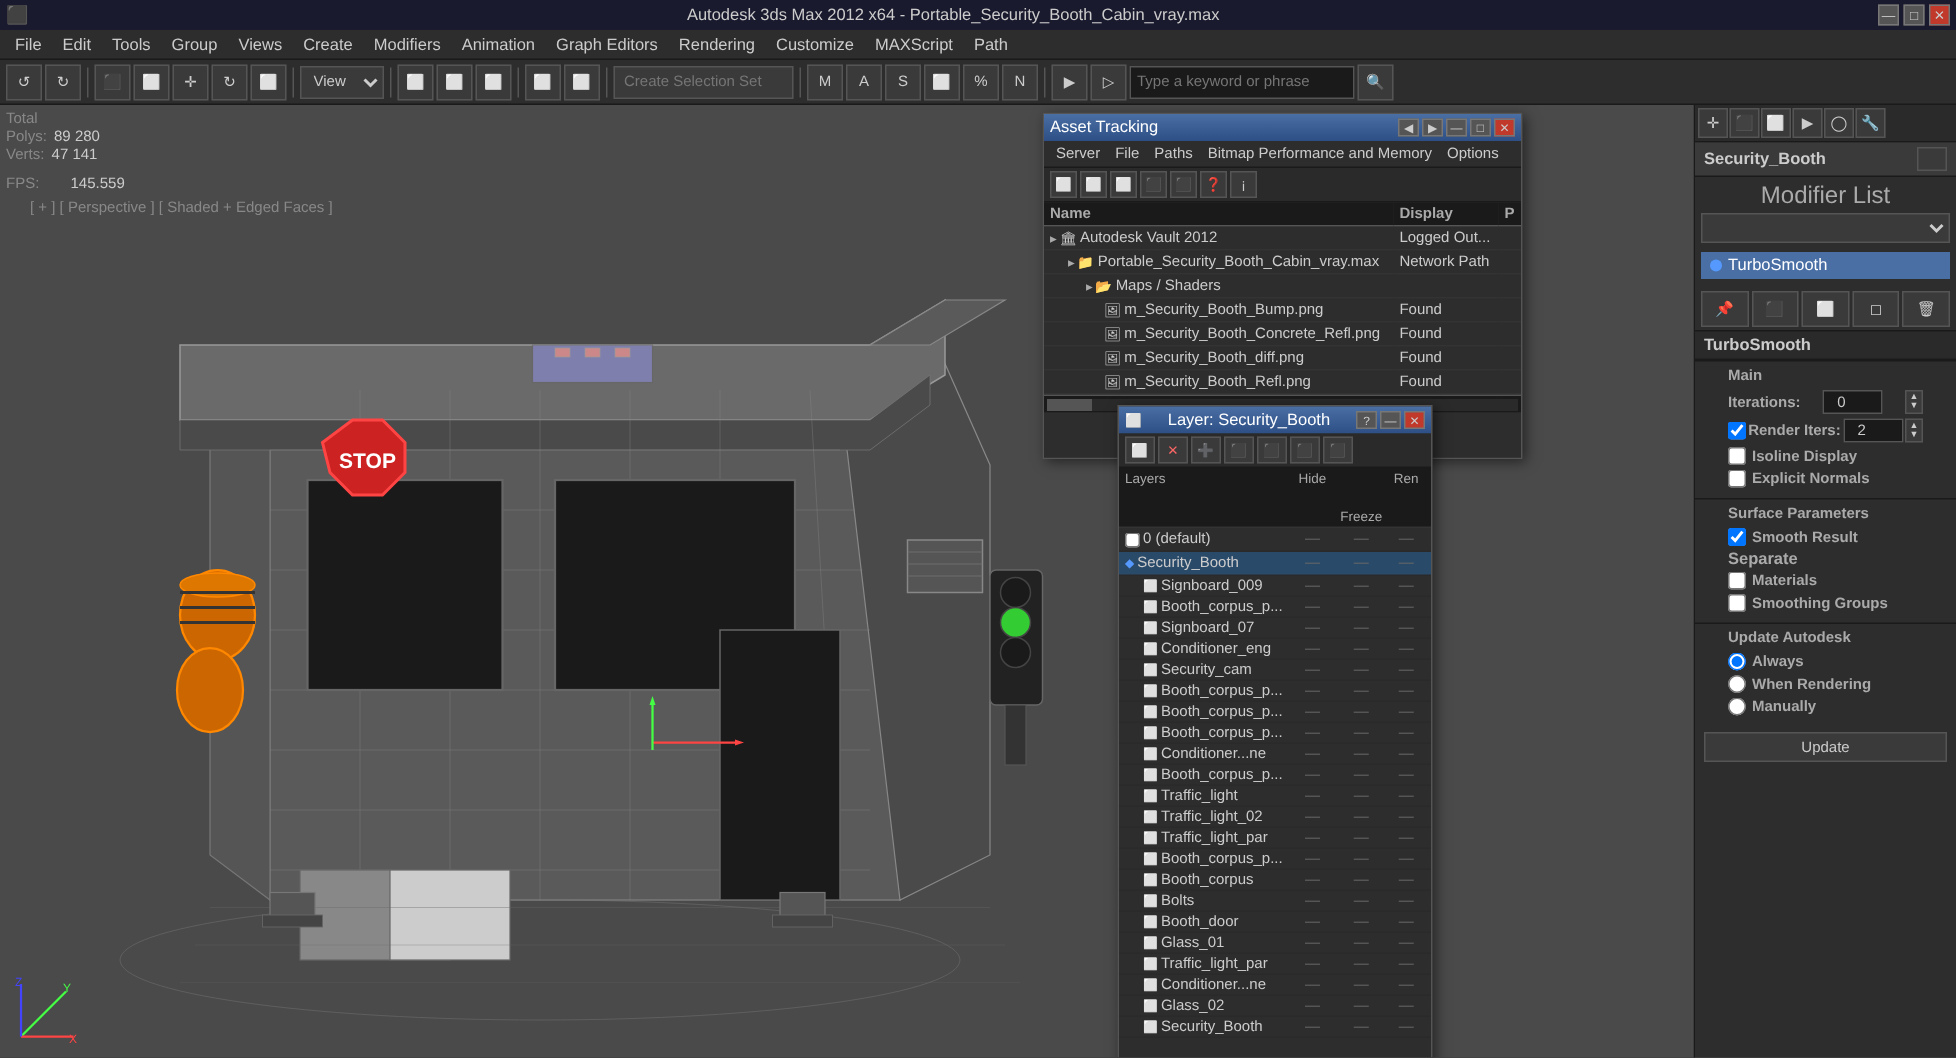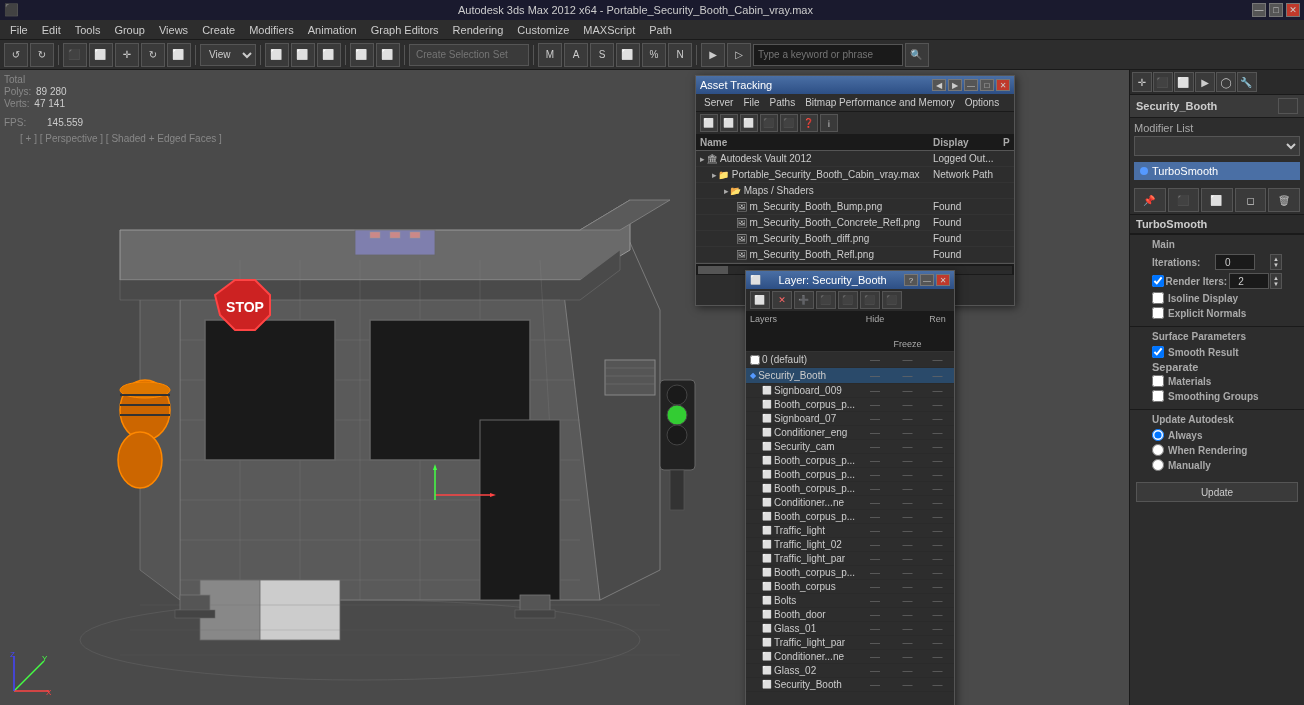--- a/index.html
+++ b/index.html
@@ -130,23 +130,24 @@
       color: #ccc;
       border-bottom: 1px solid #1a1a1a;
       display: flex;
       align-items: center;
       justify-content: space-between;
     }
     .modifier-section {
       padding: 4px;
     }
     .modifier-label {
-      font-size: 11px;
+      font-size: 16px;
       color: #aaa;
       margin-bottom: 2px;
+      text-align: center;
     }
     .modifier-dropdown {
       width: 100%;
       height: 20px;
       background: #3a3a3a;
       border: 1px solid #555;
       color: #ccc;
       font-size: 10px;
     }
     .modifier-item {

